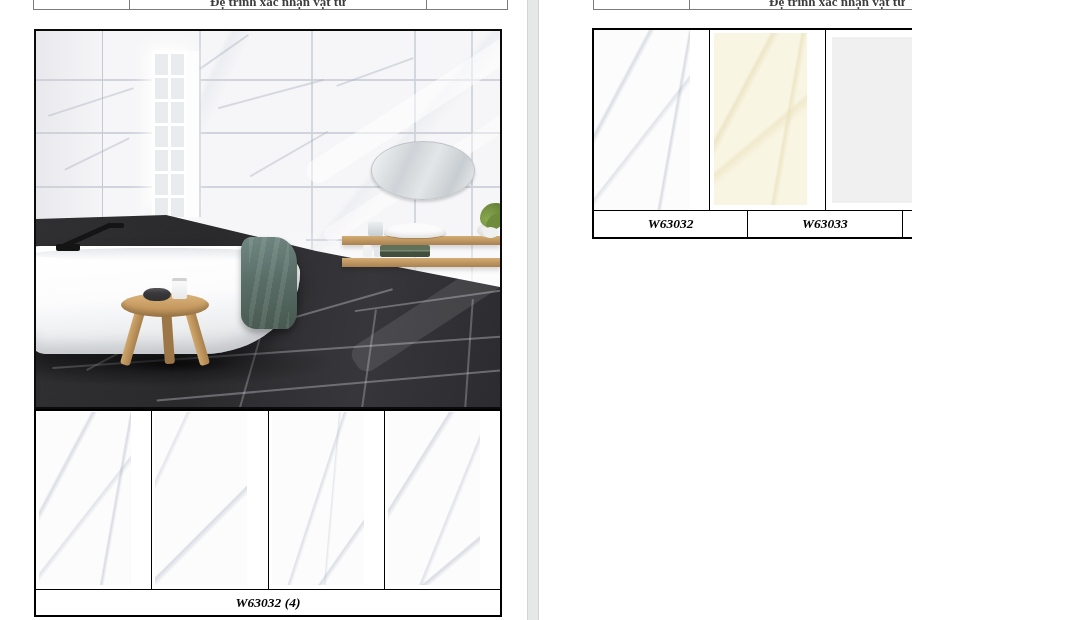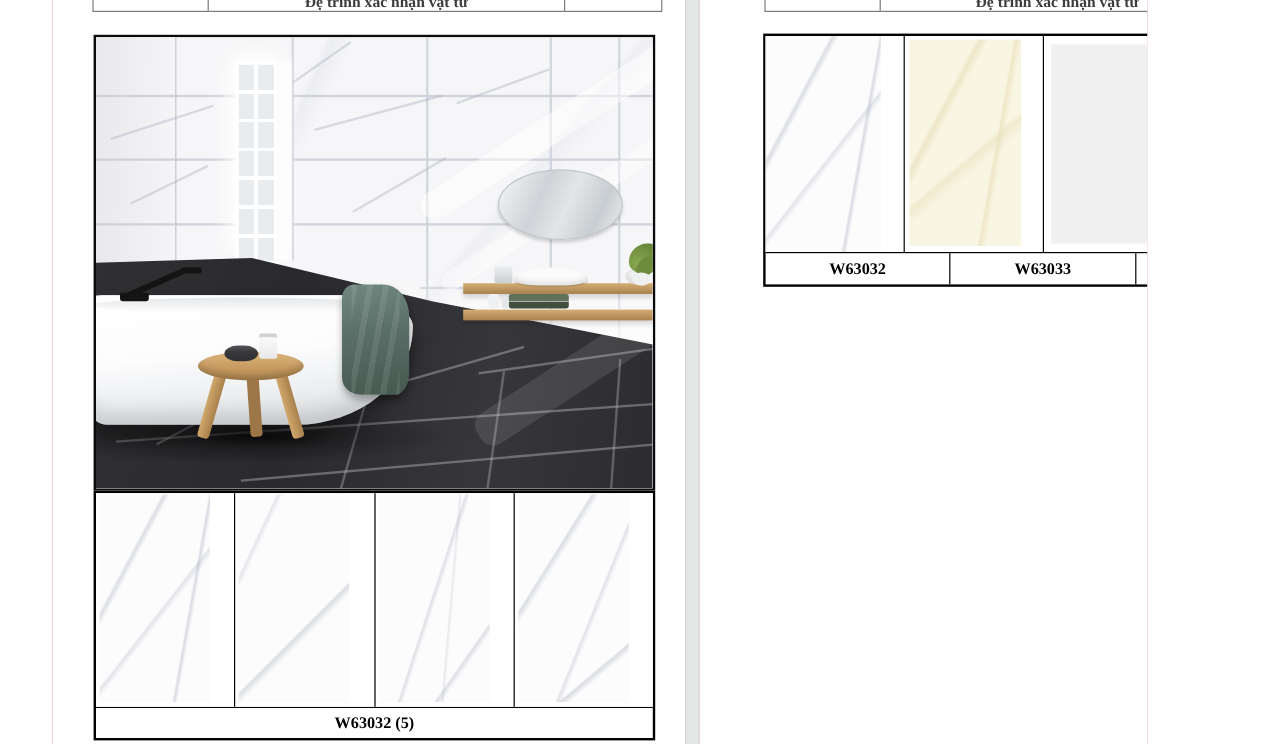--- a/index.html
+++ b/index.html
@@ -1,17 +1,17 @@
 <!DOCTYPE html>
 <html><head>
 <meta charset="utf-8">
 <style>
   html,body{margin:0;padding:0;background:#fff;}
-  .stage{position:relative;width:912px;height:620px;overflow:hidden;background:#b91c1c;
-         font-family:"Liberation Serif",serif;margin-left:44px;}
+  .stage{position:relative;width:912px;height:620px;overflow:hidden;background:#bef264;
+         font-family:"Liberation Serif",serif;}
   .page{position:absolute;top:0;height:620px;width:528px;background:#fff;}
   #page1{left:0;}
   #page2{left:539px;}
   .page-gap{position:absolute;top:0;left:527px;width:12px;height:620px;background:#e6e7e7;
             border-left:1px solid #d2d3d3;border-right:1px solid #d2d3d3;box-sizing:border-box;}
 
   
   .hdr{position:absolute;top:-14px;height:24px;display:flex;border:1.5px solid #7b7b7b;
        box-sizing:border-box;background:#fff;}
   #hdr1{left:33px;width:475px;}
@@ -25,21 +25,21 @@
 
   
   .stable{position:absolute;border:2px solid #000;box-sizing:border-box;background:#fff;}
   #stable1{left:34px;top:409px;width:468px;}
   #stable2{left:53px;top:28px;width:466px;}
   .srow{display:flex;}
   #stable1 .srow{height:178px;}
   #stable2 .srow{height:180px;}
   .scell{flex:1 1 0;border-left:1.5px solid #000;box-sizing:border-box;position:relative;overflow:hidden;background:#fff;}
   .scell:first-child{border-left:none;}
-  .lrow{display:flex;border-top:1.5px solid #000;}
+  .lrow{display:flex;border-top:1.5px solid #000;font-style:italic;}
   #stable1 .lrow{height:25px;}
   #stable2 .lrow{height:26px;}
   .lcell{flex:1 1 0;border-left:1.5px solid #000;box-sizing:border-box;display:flex;
          align-items:center;justify-content:center;font-weight:bold;font-size:13.5px;color:#000;}
   .lcell:first-child{border-left:none;}
 
   .tile{position:absolute;}
   .tile-l{left:3px;top:1px;width:92px;height:173px;}
   .rt1{left:0;top:0;width:96px;height:180px;}
   .rt2{left:4px;top:3px;width:93px;height:172px;}
@@ -263,21 +263,21 @@
           <div class="tile tile-l marble marble-b"></div>
         </div>
         <div class="scell">
           <div class="tile tile-l marble marble-c"></div>
         </div>
         <div class="scell">
           <div class="tile tile-l marble marble-d"></div>
         </div>
       </div>
       <div class="lrow">
-        <div class="lcell">W63032 (5)</div>
+        <div class="lcell">W63032 (4)</div>
       </div>
     </div>
   </section>
 
   <div class="page-gap"></div>
 
   <section class="page" id="page2">
 
     <div class="hdr" id="hdr2">
       <div class="hcell hc1"></div>

